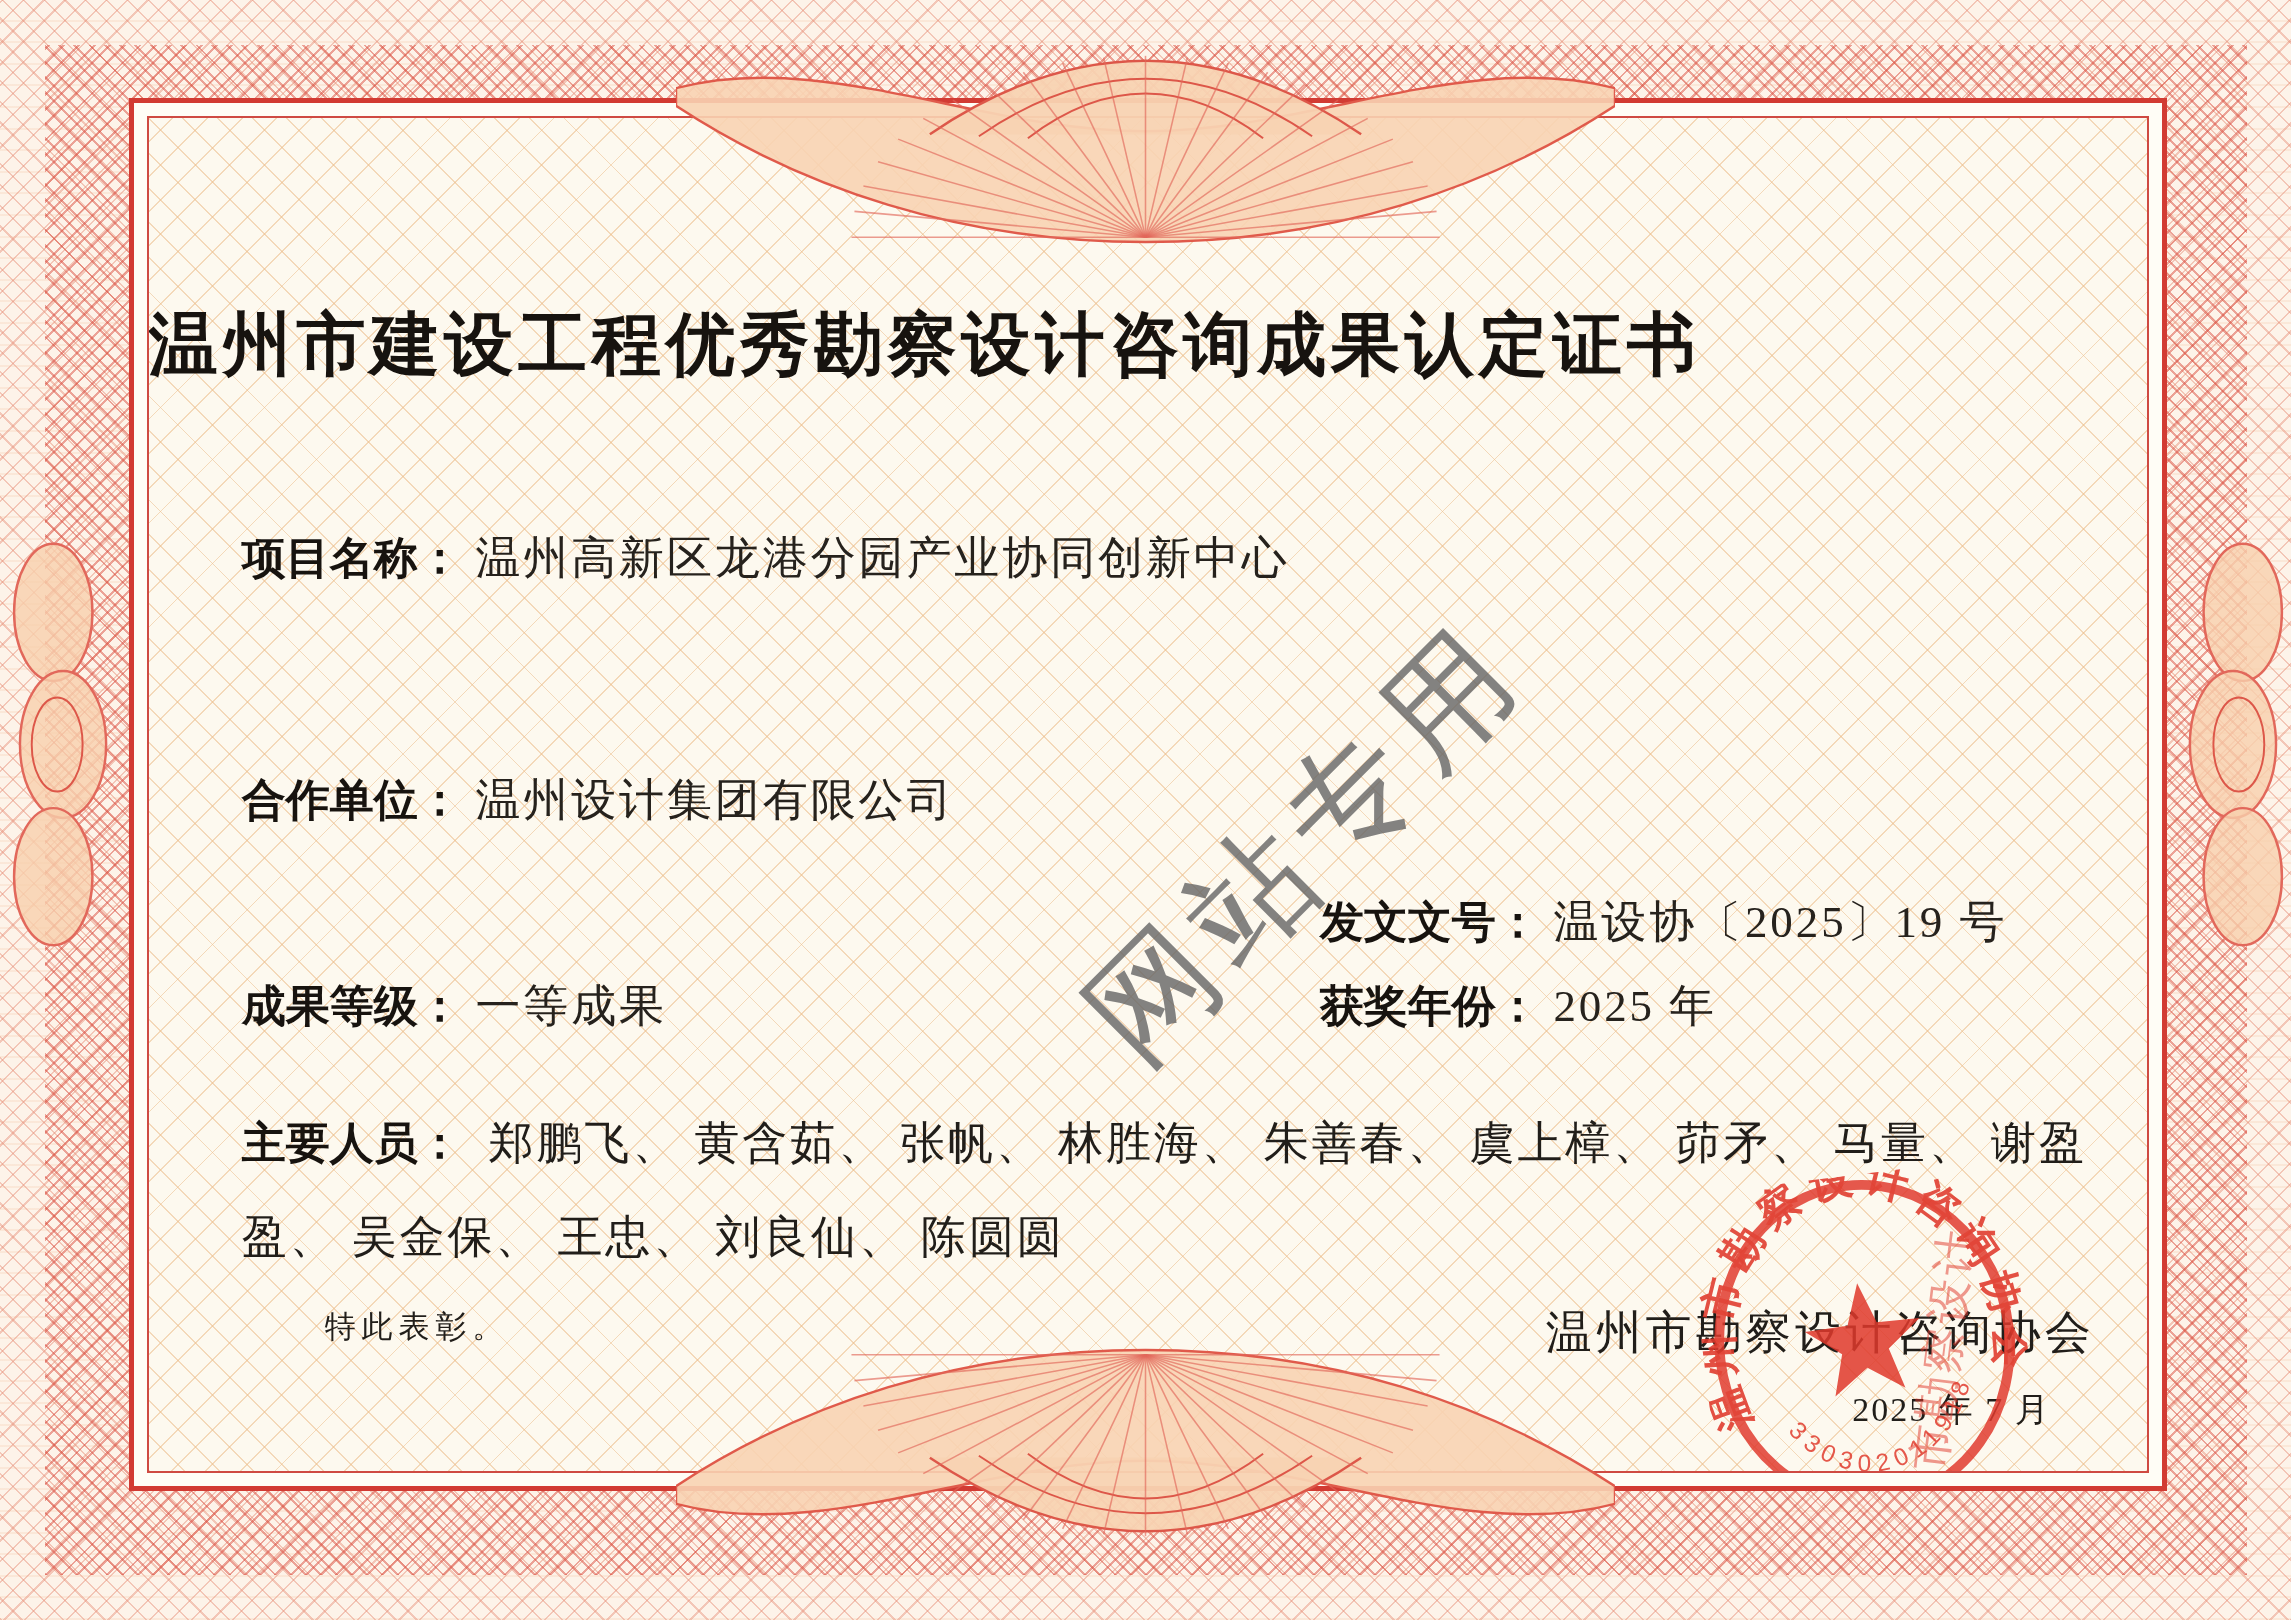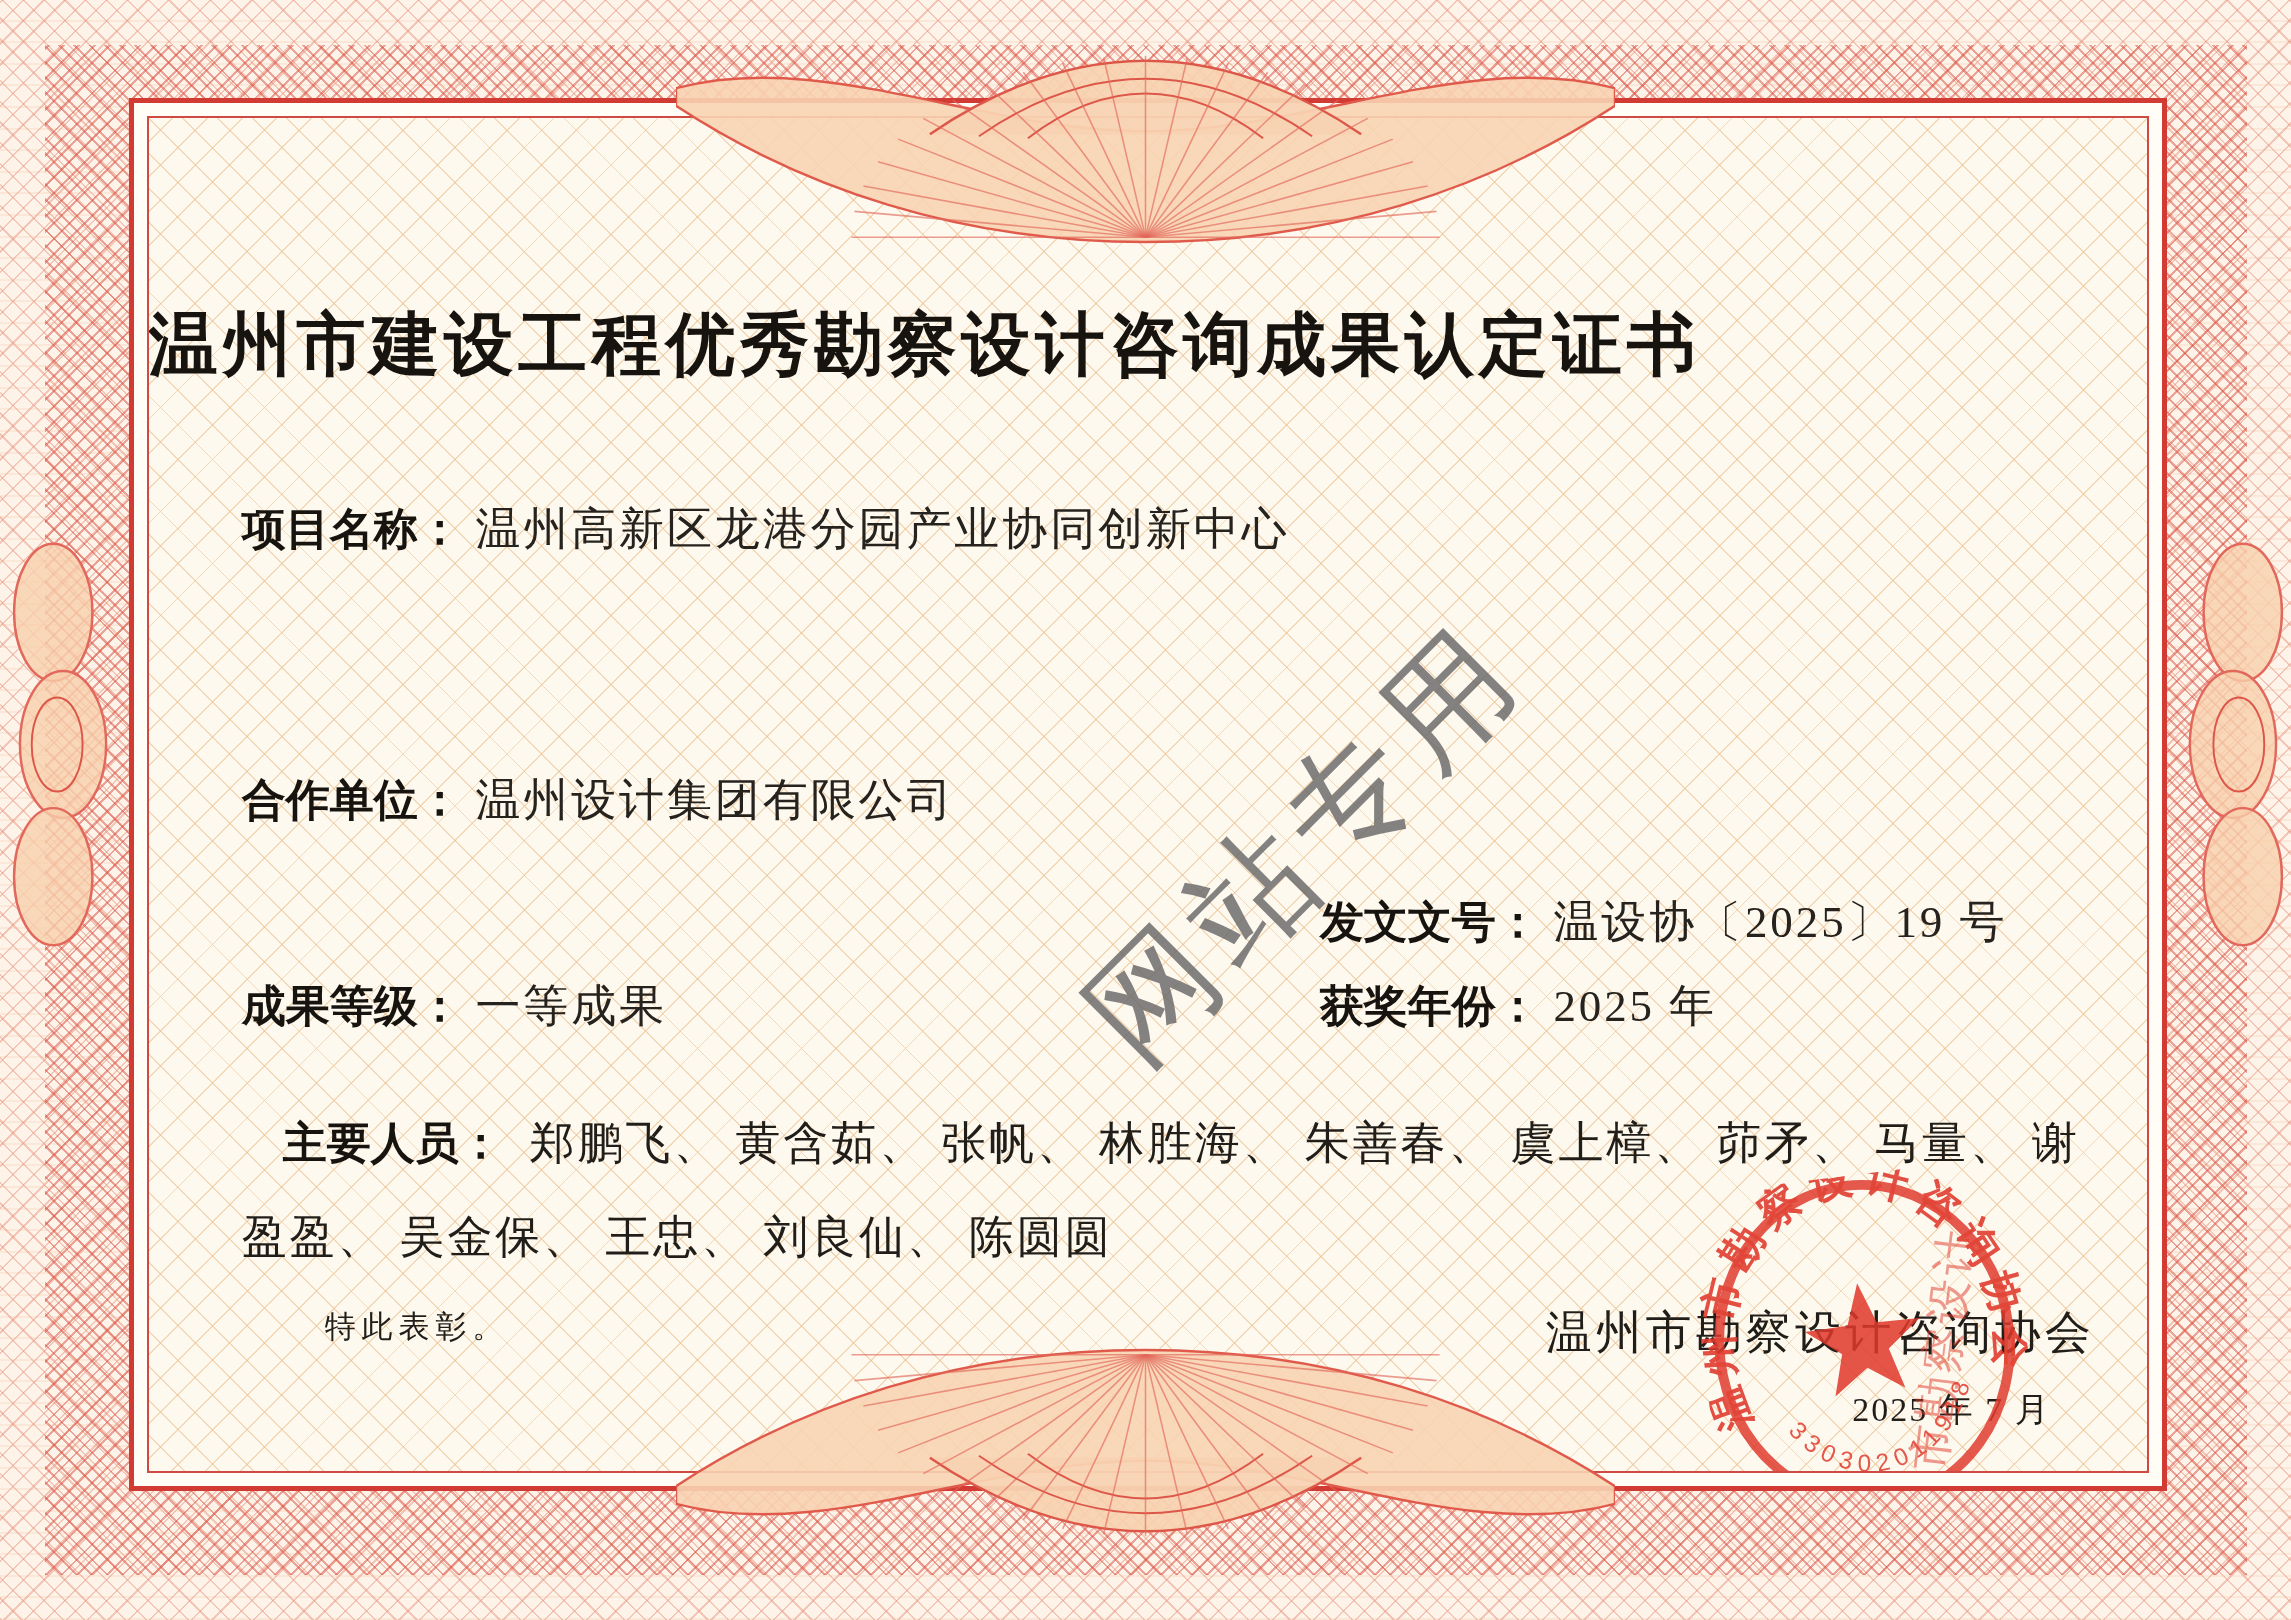--- a/index.html
+++ b/index.html
@@ -50,21 +50,21 @@
     font-weight:900; font-size:44px; color:#17130f;
   }
   .val{
     font-family:"Liberation Serif","DejaVu Serif",serif;
     font-size:45px; color:#26221d; letter-spacing:2.9px; margin-left:13.7px;
   }
   .members{
     position:absolute; left:93px; top:933px; width:1882px;
     font-size:45px; line-height:94px; letter-spacing:2.9px; white-space:normal;
   }
-  .members .lab{letter-spacing:0;margin-left:41px;}
+  .members .lab{letter-spacing:0;}
   .closing{position:absolute; left:176px; top:1188px; font-size:31px; letter-spacing:5.9px;}
   .issuer{position:absolute; left:1392px; top:1184px; width:559px; text-align:center;
     font-size:46px; letter-spacing:3.9px;}
   .issue-date{position:absolute; left:1588px; top:1269px; width:314px; text-align:right;
     font-size:34px; letter-spacing:2px;}
   .watermark{
     position:absolute; left:863px; top:642px; width:588px; text-align:center;
     font-size:125px; letter-spacing:13.7px; color:rgba(104,104,104,.82);
     transform:rotate(-45deg); transform-origin:50% 50%;
     font-family:"Liberation Serif","DejaVu Serif",serif;
@@ -101,21 +101,21 @@
   </svg>
 
   <div class="frame-thick">
     <div class="frame-thin">
       <div class="content">
 
         <div class="watermark">网站专用</div>
 
         <div class="title">温州市建设工程优秀勘察设计咨询成果认定证书</div>
 
-        <div class="row" style="left:93px; top:381px;text-align:right;">
+        <div class="row" style="left:93px; top:410px;text-align:right;">
           <span class="lab">项目名称：</span><span class="val">温州高新区龙港分园产业协同创新中心</span>
         </div>
 
 
         <div class="row" style="left:93px; top:652px;text-align:center;">
           <span class="lab">合作单位：</span><span class="val">温州设计集团有限公司</span>
         </div>
 
 
         <div class="row" style="left:1171px; top:774px;">

